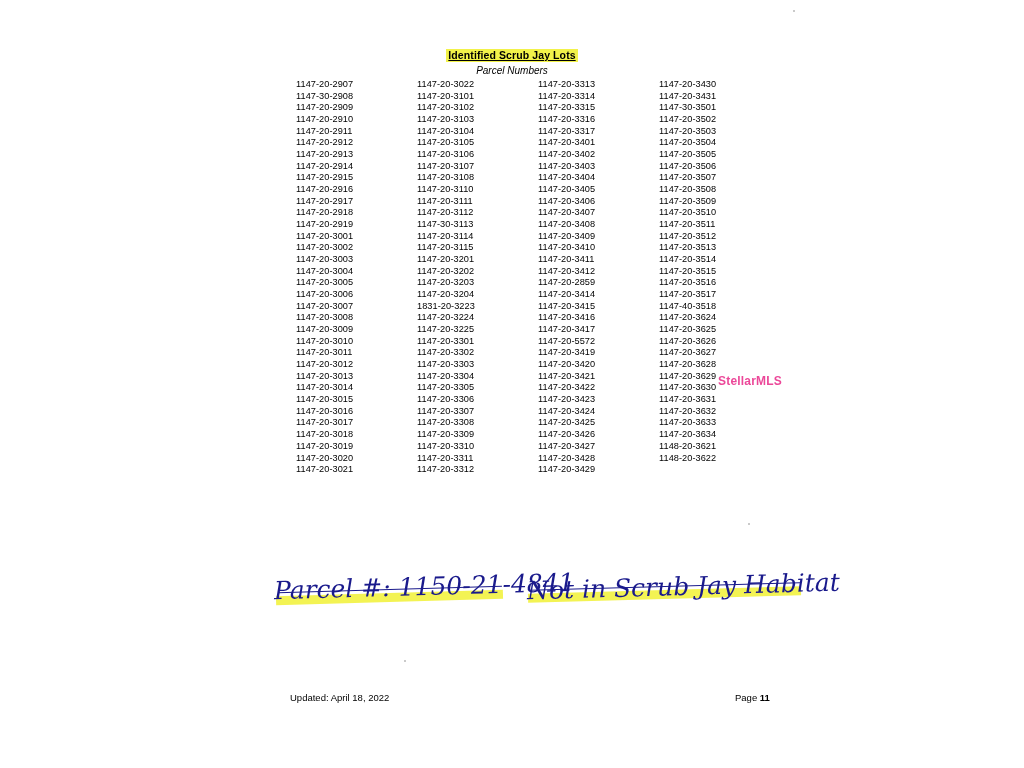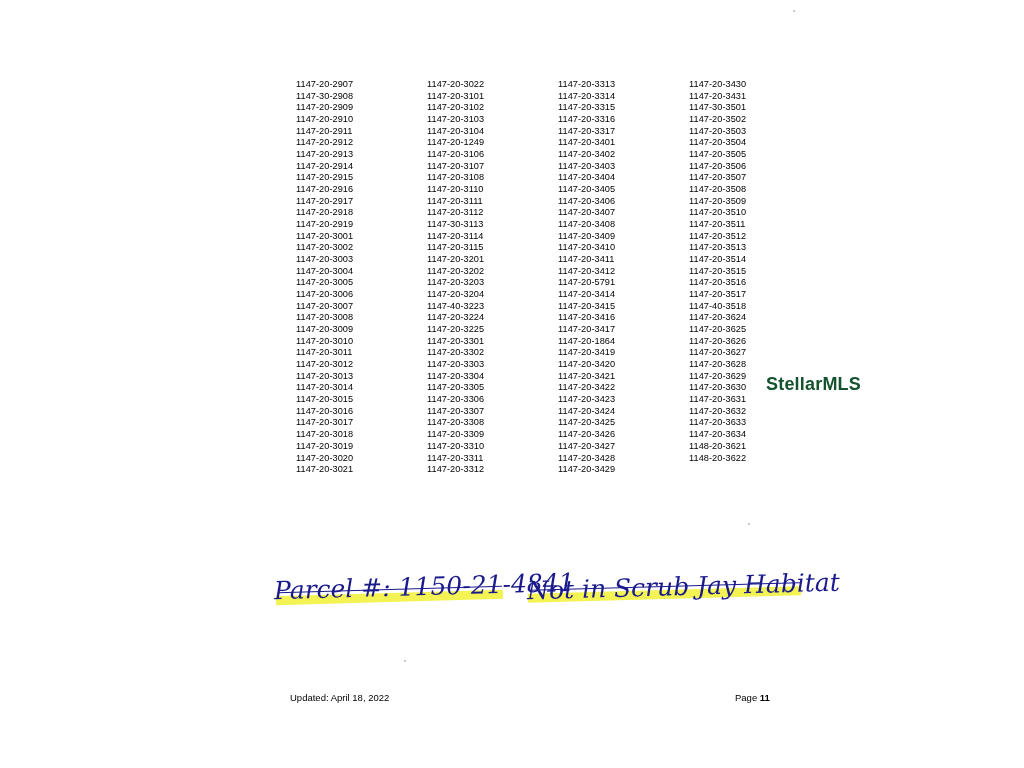--- a/index.html
+++ b/index.html
@@ -47,44 +47,43 @@
     line-height: 12px;
   }
 
   
   .columns {
     position: absolute;
     top: 79px;
     left: 296px;
     width: 470px;
     display: flex;
-    gap: 14px;
+    gap: 4px;
   }
   .col {
     width: 117px;
     flex: 0 0 117px;
   }
   .parcel {
     font-size: 9.2px;
     line-height: 11.67px;
     white-space: nowrap;
     letter-spacing: 0.05px;
   }
 
   
   .watermark {
     position: absolute;
     top: 374px;
     left: 718px;
-    font-size: 18px;
+    font-size: 12px;
     font-weight: bold;
-    color: #14532d;
+    color: #ec4899;
     letter-spacing: 0.2px;
     user-select: none;
-    margin-left: 48px;
   }
 
   
   .handwriting {
     position: absolute;
     font-family: "DejaVu Serif", serif;
     font-style: italic;
     color: #1a1a8c;
     font-size: 25px;
     white-space: nowrap;
@@ -161,20 +160,24 @@
     font-size: 9.5px;
     line-height: 12px;
   }
   .footer-page b { font-weight: bold; }
 </style>
 </head>
 <body>
 
 <div class="page">
 
+  <div class="title-block">
+    <span class="doc-title">Identified Scrub Jay Lots</span>
+    <span class="doc-subtitle">Parcel Numbers</span>
+  </div>
 
   <div class="columns" id="columns-root">
       <div class="col">
         <div class="parcel">1147-20-2907</div>
         <div class="parcel">1147-30-2908</div>
         <div class="parcel">1147-20-2909</div>
         <div class="parcel">1147-20-2910</div>
         <div class="parcel">1147-20-2911</div>
         <div class="parcel">1147-20-2912</div>
         <div class="parcel">1147-20-2913</div>
@@ -205,35 +208,35 @@
         <div class="parcel">1147-20-3019</div>
         <div class="parcel">1147-20-3020</div>
         <div class="parcel">1147-20-3021</div>
       </div>
       <div class="col">
         <div class="parcel">1147-20-3022</div>
         <div class="parcel">1147-20-3101</div>
         <div class="parcel">1147-20-3102</div>
         <div class="parcel">1147-20-3103</div>
         <div class="parcel">1147-20-3104</div>
-        <div class="parcel">1147-20-1249</div>
+        <div class="parcel">1147-20-3105</div>
         <div class="parcel">1147-20-3106</div>
         <div class="parcel">1147-20-3107</div>
         <div class="parcel">1147-20-3108</div>
         <div class="parcel">1147-20-3110</div>
         <div class="parcel">1147-20-3111</div>
         <div class="parcel">1147-20-3112</div>
         <div class="parcel">1147-30-3113</div>
         <div class="parcel">1147-20-3114</div>
         <div class="parcel">1147-20-3115</div>
         <div class="parcel">1147-20-3201</div>
         <div class="parcel">1147-20-3202</div>
         <div class="parcel">1147-20-3203</div>
         <div class="parcel">1147-20-3204</div>
-        <div class="parcel">1147-40-3223</div>
+        <div class="parcel">1831-20-3223</div>
         <div class="parcel">1147-20-3224</div>
         <div class="parcel">1147-20-3225</div>
         <div class="parcel">1147-20-3301</div>
         <div class="parcel">1147-20-3302</div>
         <div class="parcel">1147-20-3303</div>
         <div class="parcel">1147-20-3304</div>
         <div class="parcel">1147-20-3305</div>
         <div class="parcel">1147-20-3306</div>
         <div class="parcel">1147-20-3307</div>
         <div class="parcel">1147-20-3308</div>
@@ -253,26 +256,26 @@
         <div class="parcel">1147-20-3403</div>
         <div class="parcel">1147-20-3404</div>
         <div class="parcel">1147-20-3405</div>
         <div class="parcel">1147-20-3406</div>
         <div class="parcel">1147-20-3407</div>
         <div class="parcel">1147-20-3408</div>
         <div class="parcel">1147-20-3409</div>
         <div class="parcel">1147-20-3410</div>
         <div class="parcel">1147-20-3411</div>
         <div class="parcel">1147-20-3412</div>
-        <div class="parcel">1147-20-5791</div>
+        <div class="parcel">1147-20-2859</div>
         <div class="parcel">1147-20-3414</div>
         <div class="parcel">1147-20-3415</div>
         <div class="parcel">1147-20-3416</div>
         <div class="parcel">1147-20-3417</div>
-        <div class="parcel">1147-20-1864</div>
+        <div class="parcel">1147-20-5572</div>
         <div class="parcel">1147-20-3419</div>
         <div class="parcel">1147-20-3420</div>
         <div class="parcel">1147-20-3421</div>
         <div class="parcel">1147-20-3422</div>
         <div class="parcel">1147-20-3423</div>
         <div class="parcel">1147-20-3424</div>
         <div class="parcel">1147-20-3425</div>
         <div class="parcel">1147-20-3426</div>
         <div class="parcel">1147-20-3427</div>
         <div class="parcel">1147-20-3428</div>

